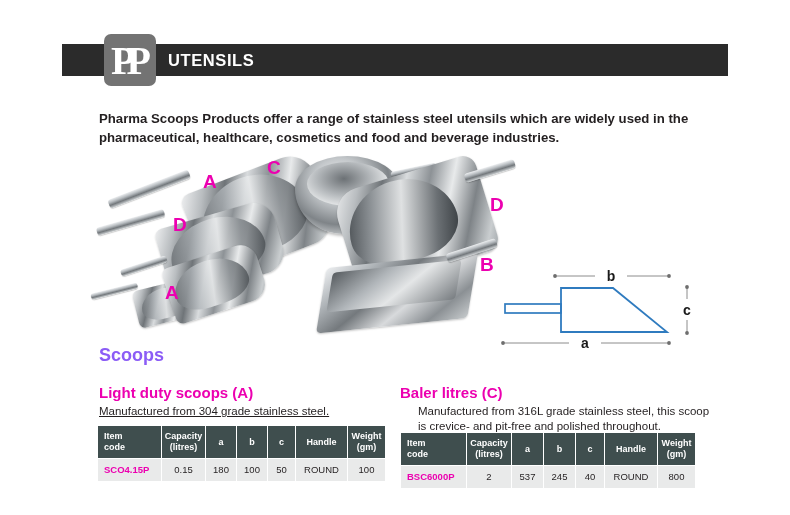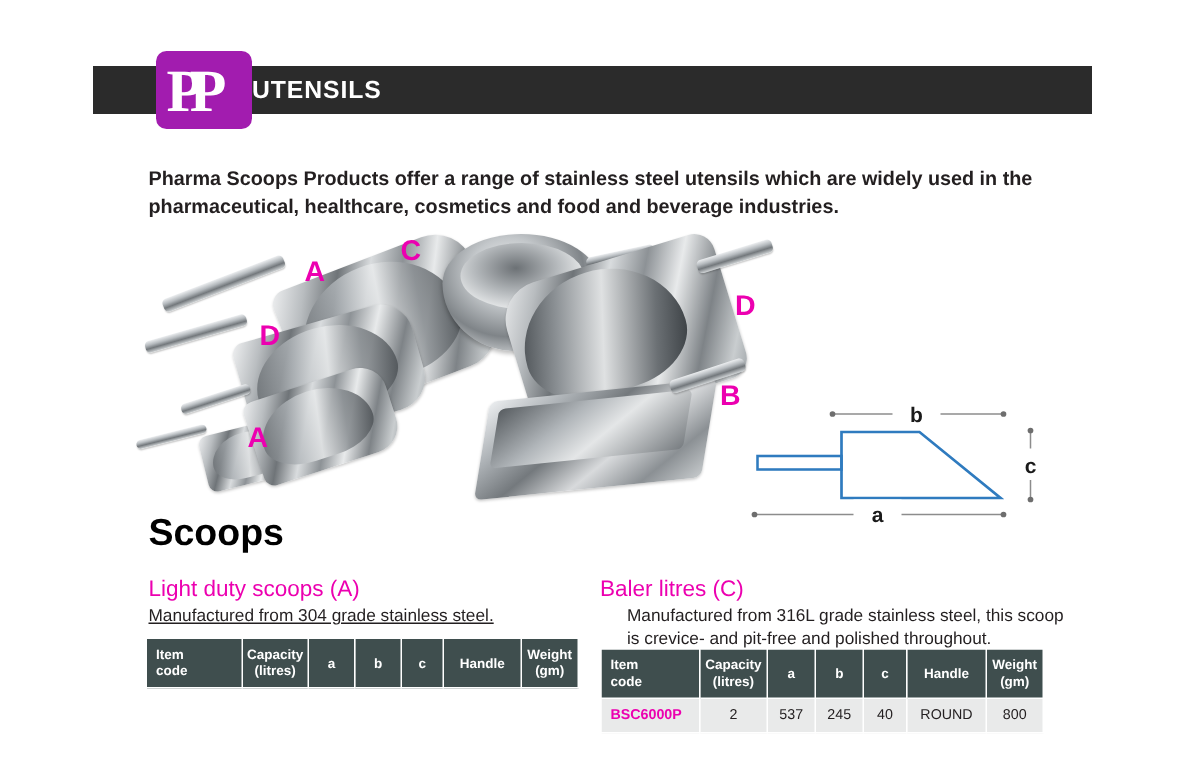--- a/index.html
+++ b/index.html
@@ -32,23 +32,23 @@
     font-size: 16.5px;
     font-weight: bold;
     letter-spacing: 0.6px;
     color: #ffffff;
     line-height: 22px;
   }
   #logo-box {
     position: absolute;
     left: 104px;
     top: 34px;
-    width: 64px;
+    width: 52px;
     height: 52px;
-    background: #a21caf;
+    background: #737373;
     border-radius: 7px;
   }
   #logo-monogram {
     position: absolute;
     left: 0;
     top: 0;
     width: 52px;
     height: 52px;
     color: #ffffff;
     font-family: "Liberation Serif", serif;
@@ -119,29 +119,29 @@
     top: 255px;
     width: 220px;
     height: 100px;
   }
 
   
   #section-title {
     position: absolute;
     left: 99px;
     top: 340px;
-    font-size: 25px;
-    font-weight: bold;
-    color: #000000;
+    font-size: 18px;
+    font-weight: bold;
+    color: #8b5cf6;
     line-height: 30px;
   }
   .col-heading {
     position: absolute;
     font-size: 15px;
-    font-weight: normal;
+    font-weight: bold;
     color: #ec00b0;
     line-height: 19px;
   }
   .col-sub {
     position: absolute;
     font-size: 11.5px;
     line-height: 15px;
     color: #231f20;
   }
   #left-heading  { left: 99px;  top: 383px; }
@@ -298,20 +298,29 @@
       <th>b</th>
       <th>c</th>
       <th>Handle</th>
       <th>
         <span>Weight</span><br>
         <span>(gm)</span>
       </th>
     </tr>
   </thead>
   <tbody>
+    <tr>
+      <td class="code">SCO4.15P</td>
+      <td>0.15</td>
+      <td>180</td>
+      <td>100</td>
+      <td>50</td>
+      <td>ROUND</td>
+      <td>100</td>
+    </tr>
   </tbody>
 </table>
 
 <div class="col-heading" id="right-heading">Baler litres (C)</div>
 <div class="col-sub" id="right-sub">Manufactured from 316L grade stainless steel, this scoop is crevice- and pit-free and polished throughout.</div>
 
 <table class="spec" id="table-right">
   <colgroup>
     <col style="width:66px">
       <col style="width:45px">

